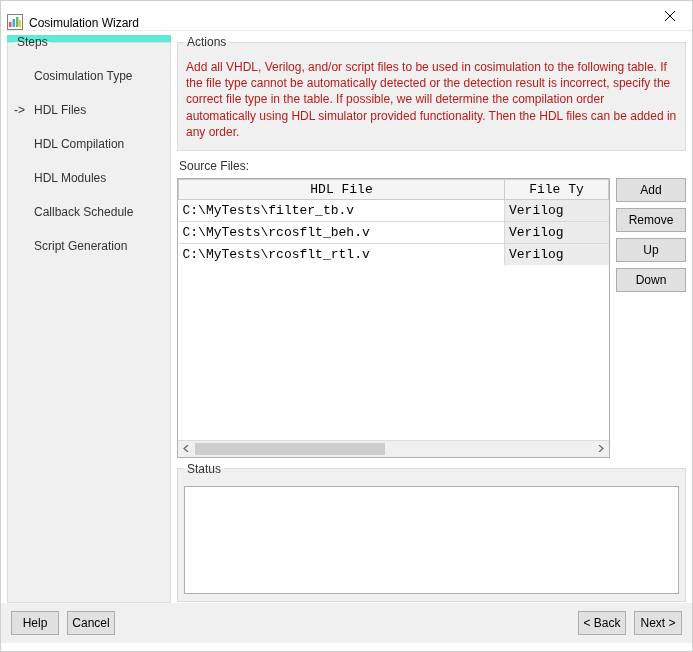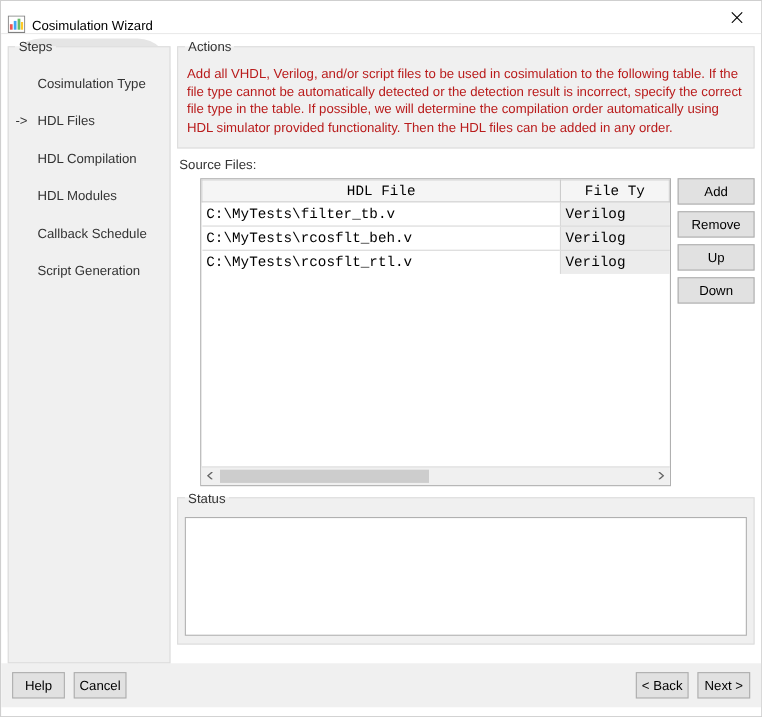--- a/index.html
+++ b/index.html
@@ -43,23 +43,22 @@
       cursor: default;
     }
     
     .content {
       display: flex;
       height: 572px;
       padding: 4px 6px 0px 6px;
       gap: 6px;
     }
     .sidebar {
-      width: 148px;
-      background: #e5e5e5;
-      border-radius: 30px;
+      width: 164px;
+      background: #5eead4;
     }
     fieldset.panel, fieldset.groupbox {
       border: 1px solid #dcdcdc;
       padding: 6px 6px 8px 6px;
       margin: 0;
       background: #f0f0f0;
     }
     fieldset.panel {
       background: #f0f0f0;
       height: 100%;
@@ -98,21 +97,20 @@
       color: #b91c1c;
     }
     .source-label {
       color: #333;
       padding: 4px 0 1px 2px;
     }
     .source-row {
       display: flex;
       gap: 6px;
       height: 280px;
-      margin-left: 21px;
     }
     .table-wrap {
       flex: 1;
       border: 1px solid #b0b0b0;
       background: #fff;
       position: relative;
       overflow: hidden;
       display: flex;
       flex-direction: column;
     }

